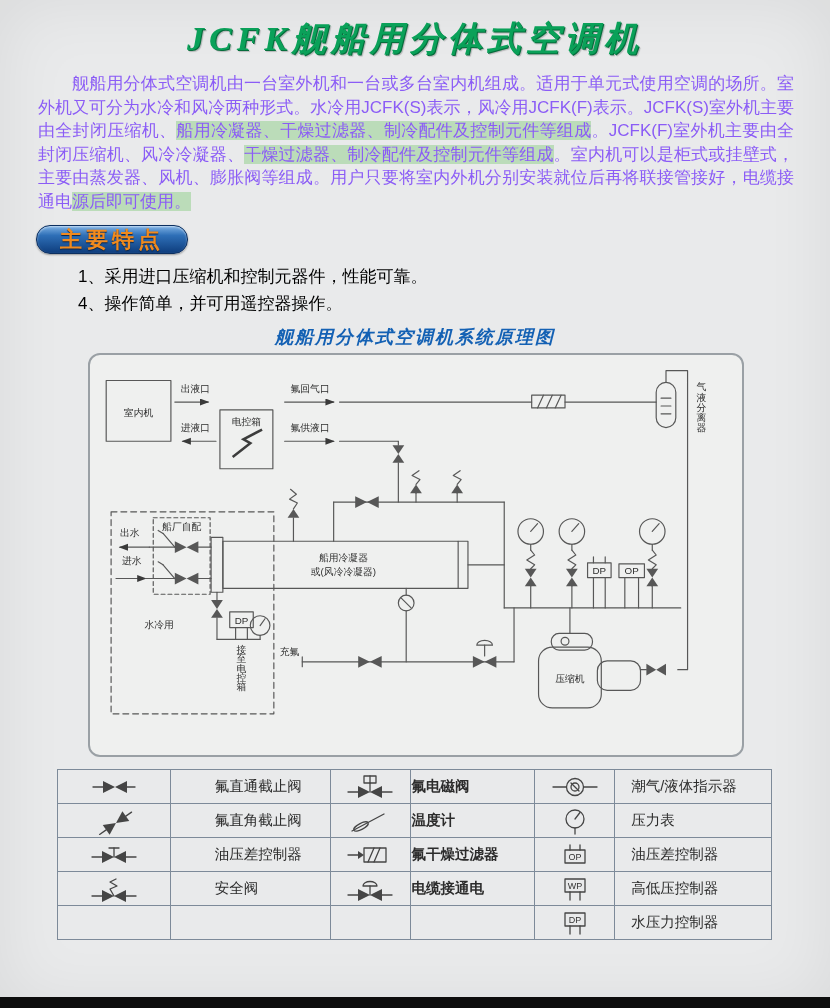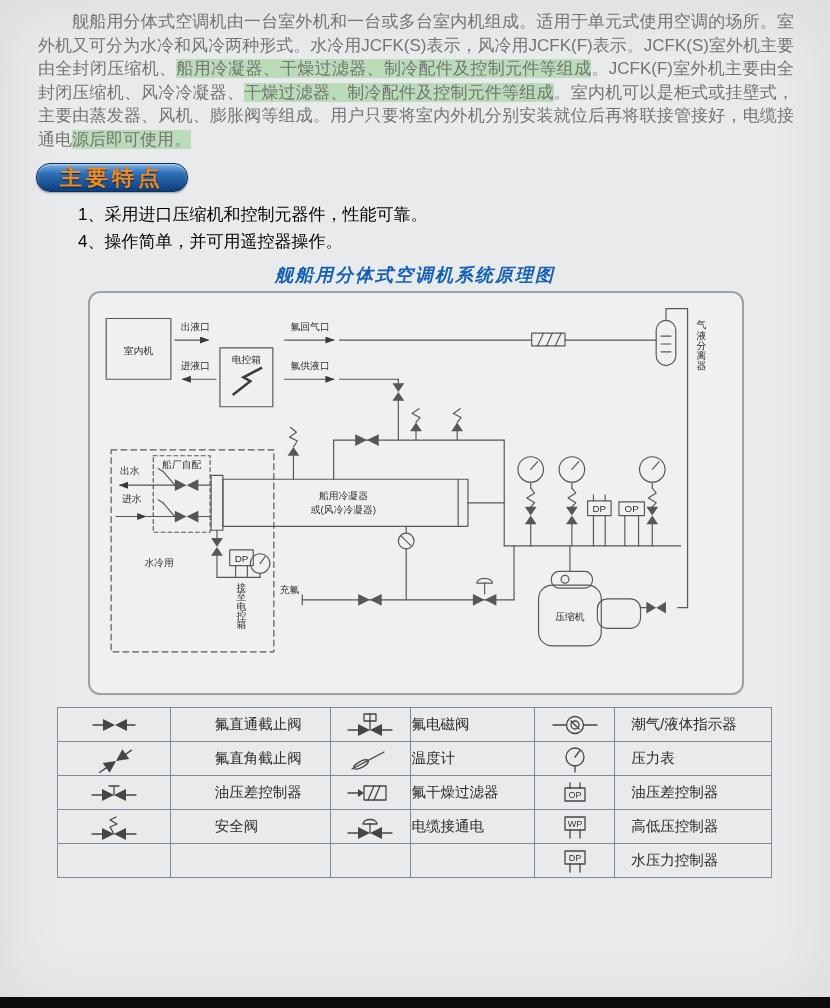--- a/index.html
+++ b/index.html
@@ -10,21 +10,21 @@
     font-family:"Liberation Sans",sans-serif;color:#1f1f1f;
   }
   .main-title{
     padding-top:16px;text-align:center;
     font-family:"Liberation Serif",serif;font-style:italic;font-weight:bold;
     font-size:34px;letter-spacing:5px;color:#0aa159;
     text-shadow:1px 1px 0 #066d3c,2px 2px 1px rgba(0,0,0,.22);
   }
   .intro{
     margin:10px 36px 0 38px;font-size:17px;line-height:23.5px;
-    text-align:justify;text-indent:2em;color:#737373;
+    text-align:justify;text-indent:2em;color:#8b5cf6;
   }
   .intro .hl{background:rgba(130,205,125,.45);}
   .badge-row{margin:12px 0 0 36px;height:28px;}
   .badge{
     display:inline-flex;align-items:center;justify-content:center;
     width:150px;height:27px;border-radius:14px;
     background:linear-gradient(180deg,#7db1e4 0%,#2e6fb7 35%,#0e3d7d 100%);
     border:1px solid #0c2f60;box-shadow:inset 0 1px 2px rgba(255,255,255,.55),0 1px 2px rgba(0,0,0,.35);
     color:#f08a1e;font-weight:bold;font-size:22px;letter-spacing:4px;
     text-shadow:0 1px 1px #06234a;
@@ -41,29 +41,30 @@
   .diagram-box svg{display:block;width:100%;height:100%;}
   .ln{stroke:#575757;stroke-width:1.2;fill:none;stroke-linecap:round;stroke-linejoin:round;}
   .ft{fill:#575757;stroke:none;}
   .dtx{fill:#2e2e2e;font-size:10px;font-family:"Liberation Sans",sans-serif;text-anchor:middle;}
   .legend-wrap{margin:12px 0 0 57px;width:645px;}
   table.legend{border-collapse:collapse;width:715px;background:transparent;}
   table.legend td{border:1px solid #7d8a99;height:31px;font-size:14.5px;color:#2c2c2c;}
   table.legend td.sym{text-align:center;vertical-align:middle;}
   table.legend td.sym svg{display:inline-block;vertical-align:middle;}
   table.legend td:nth-child(2){padding-left:44px;}
-  table.legend td:nth-child(4){}
+  table.legend td:nth-child(4){font-weight:bold;}
   table.legend td:nth-child(6){padding-left:16px;}
   .bottom-bar{position:absolute;left:0;bottom:0;width:100%;height:11px;background:#0d0d0d;}
 </style>
 </head>
 <body>
 
 <div class="page">
 
+  <div class="main-title">JCFK舰船用分体式空调机</div>
 
   <div class="intro"><span>舰船用分体式空调机由一台室外机和一台或多台室内机组成。适用于单元式使用空调的场所。室外机又可分为水冷和风冷两种形式。水冷用JCFK(S)表示，风冷用JCFK(F)表示。JCFK(S)室外机主要由全封闭压缩机、</span><span class="hl">船用冷凝器、干燥过滤器、制冷配件及控制元件等组成</span><span>。JCFK(F)室外机主要由全封闭压缩机、风冷冷凝器、</span><span class="hl">干燥过滤器、制冷配件及控制元件等组成</span><span>。室内机可以是柜式或挂壁式，主要由蒸发器、风机、膨胀阀等组成。用户只要将室内外机分别安装就位后再将联接管接好，电缆接通电</span><span class="hl">源后即可使用。</span></div>
 
   <div class="badge-row">
     <span class="badge">主要特点</span>
   </div>
 
   <div class="features">
       <div>1、采用进口压缩机和控制元器件，性能可靠。</div>
       <div>4、操作简单，并可用遥控器操作。</div>

